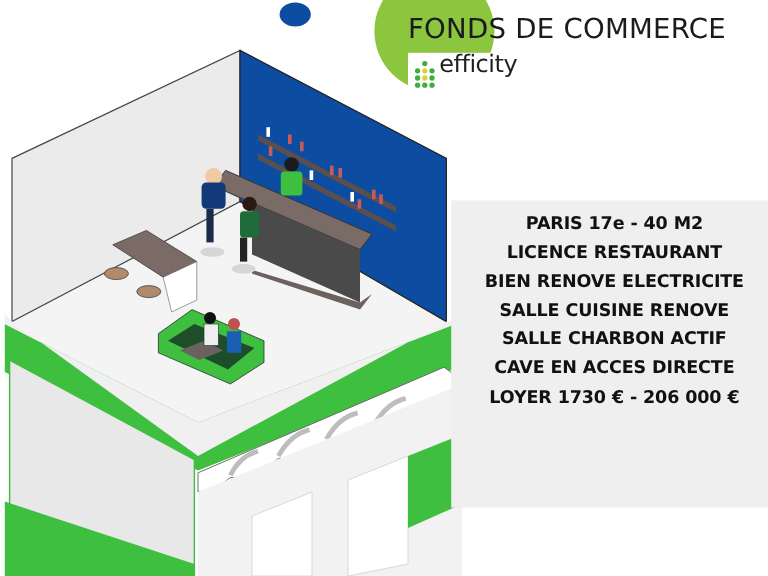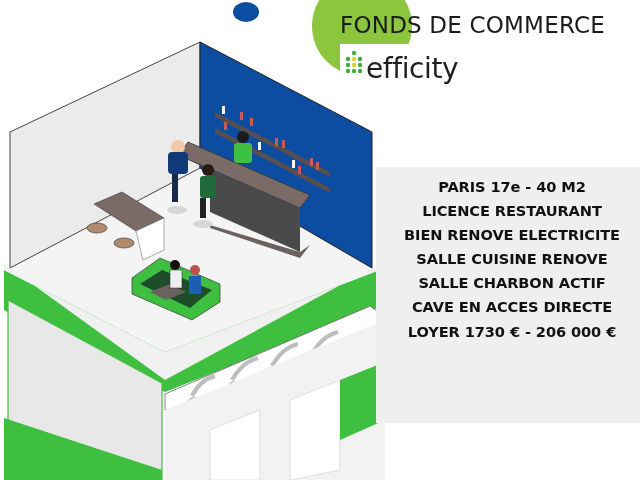--- a/index.html
+++ b/index.html
@@ -3,21 +3,21 @@
 <meta charset="utf-8">
 <style>
   html,body{margin:0;padding:0;background:#ffffff;}
   body{width:640px;height:480px;position:relative;overflow:hidden;font-family:"DejaVu Sans","Liberation Sans",sans-serif;}
   .stage{position:absolute;left:0;top:0;width:552px;height:480px;}
   .info-panel{position:absolute;left:376px;top:167px;width:264px;height:256px;background:#efefef;}
   .info-lines{position:absolute;left:382px;top:175px;width:260px;text-align:center;}
   .info-line{display:block;font-weight:bold;font-size:14.6px;line-height:24.1px;color:#111111;white-space:nowrap;letter-spacing:-0.1px;}
   .title{position:absolute;left:340px;top:12px;font-size:23px;color:#1b1b1b;letter-spacing:0.2px;white-space:nowrap;}
   .brand-box{position:absolute;left:340px;top:44px;width:110px;height:40px;background:#ffffff;}
-  .brand-name{position:absolute;left:366px;top:52px;font-size:28px;color:#1f1f1f;letter-spacing:-0.4px;}
+  .brand-name{position:absolute;left:366px;top:41px;font-size:20px;color:#1f1f1f;letter-spacing:-0.4px;}
   .brand-dots{position:absolute;left:345px;top:50px;}
 </style>
 </head>
 <body>
 
 <div class="stage">
 
   <svg width="640" height="480" viewBox="0 0 640 480" style="position:absolute;left:0;top:0">
 
     <circle cx="362" cy="26" r="50" fill="#8cc63f"></circle>

